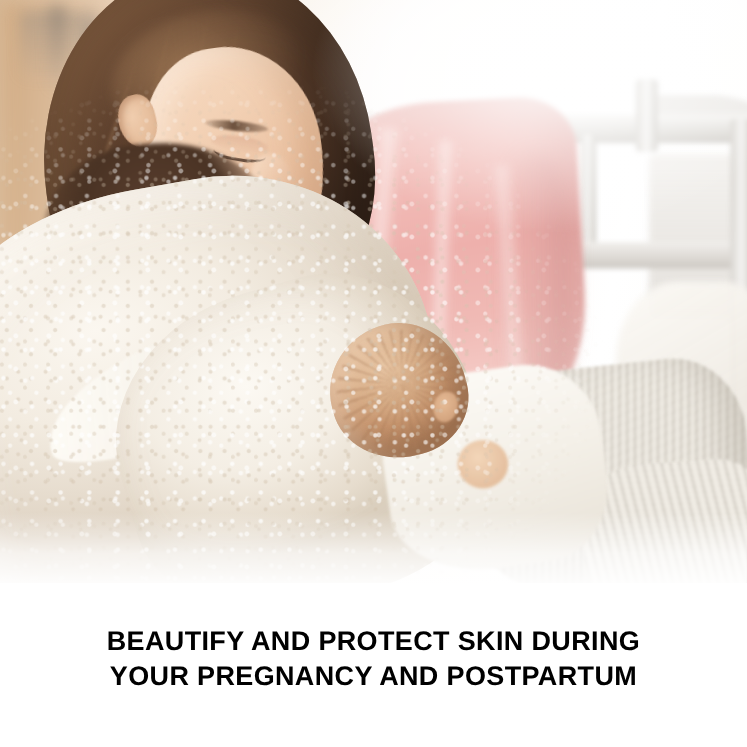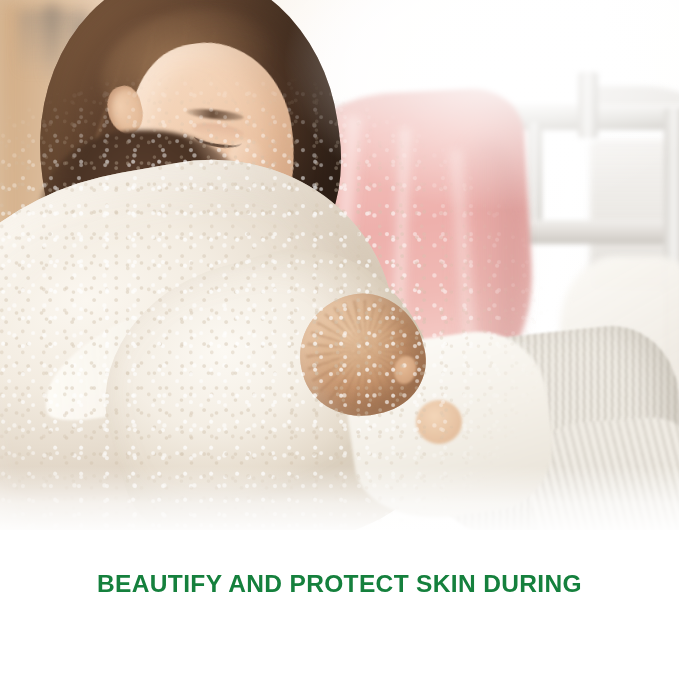--- a/index.html
+++ b/index.html
@@ -475,21 +475,21 @@
     top: 530px;
     width: 679px;
     height: 149px;
     background: #ffffff;
   }
   .caption {
     position: absolute;
     left: 0; right: 0;
     top: 38px;
     text-align: center;
-    color: #15803d;
+    color: #000000;
     font-family: "Liberation Sans", sans-serif;
     font-weight: 700;
     font-size: 24.5px;
     letter-spacing: .35px;
     line-height: 1.3;
   }
   .caption .line { display: block; white-space: nowrap; }
 </style>
 </head>
 <body>
@@ -582,16 +582,17 @@
 
     
     
 
     
   </div>
 
   <div class="caption-band">
     <div class="caption">
       <span class="line">BEAUTIFY AND PROTECT SKIN DURING</span>
+      <span class="line">YOUR PREGNANCY AND POSTPARTUM</span>
     </div>
   </div>
 
 </div>
 
 </body></html>

